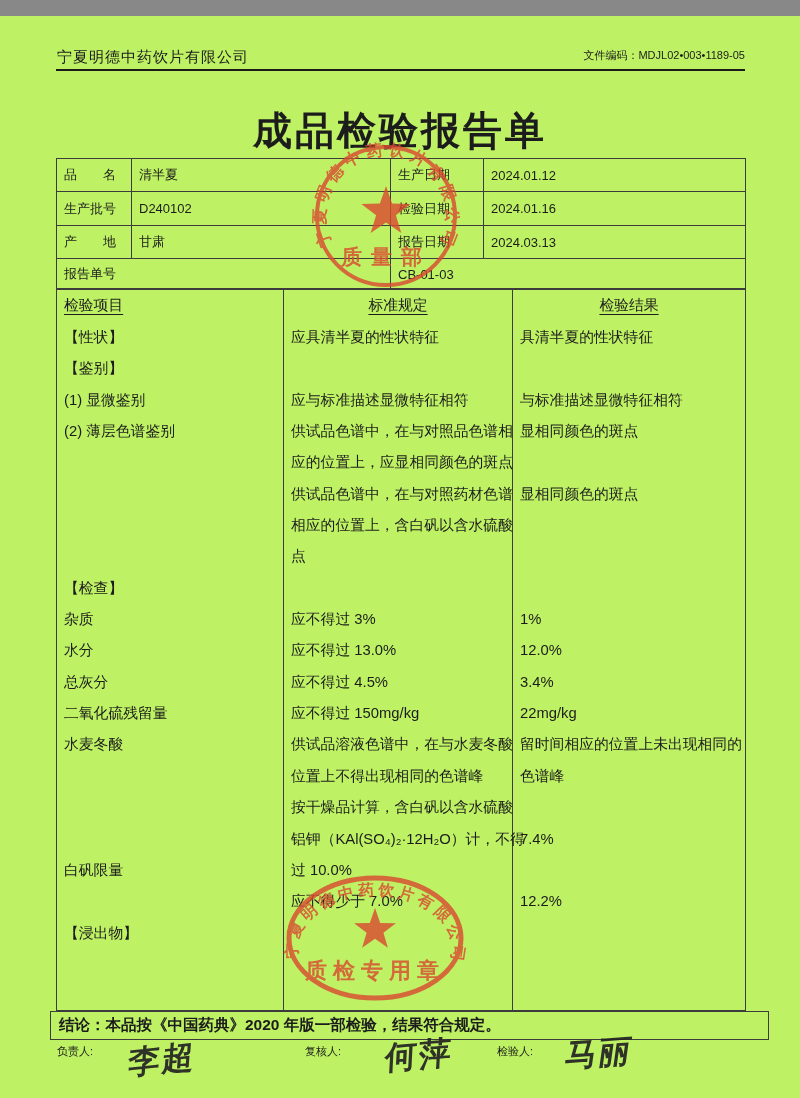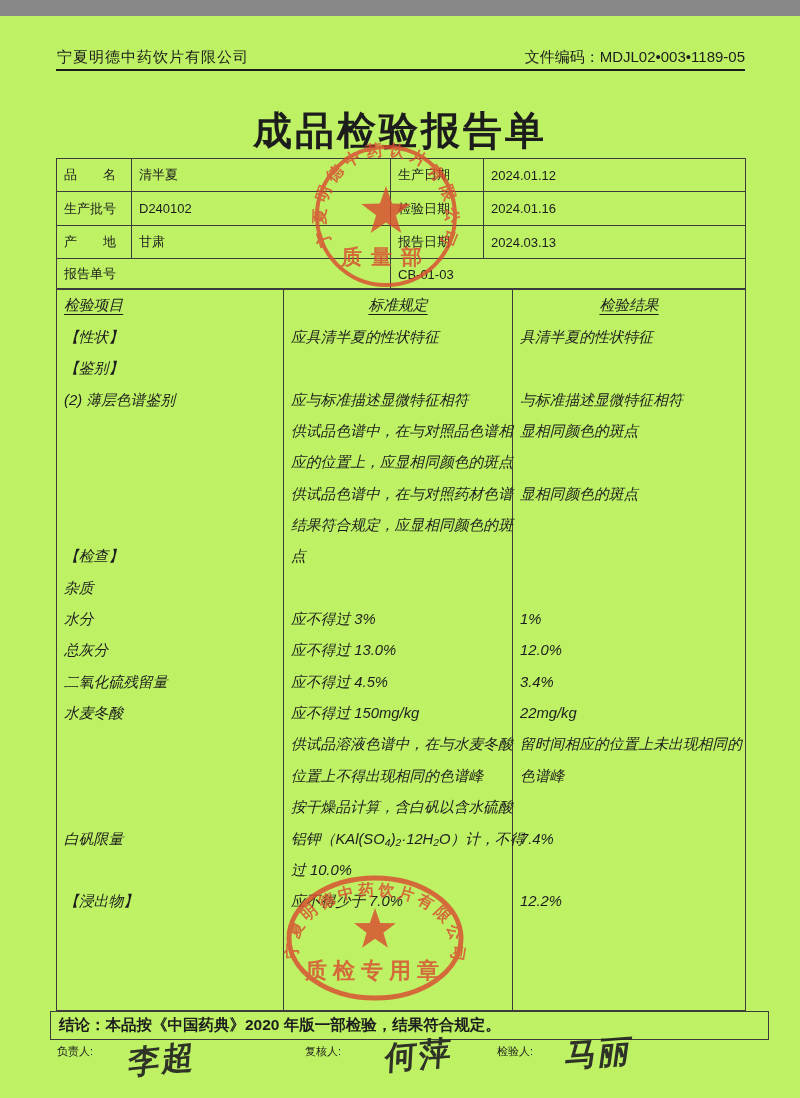--- a/index.html
+++ b/index.html
@@ -3,21 +3,21 @@
 <meta charset="utf-8">
 <style>
   html,body { margin:0; padding:0; background:#888; }
   .page {
     position:relative; width:800px; height:1098px; margin:16px auto;
     background:#bef264; overflow:hidden;
     font-family:"Liberation Sans", sans-serif; color:#1c1c1c;
   }
   
   .hdr-company { position:absolute; left:57px; top:32px; font-size:15px; letter-spacing:1px; }
-  .hdr-code    { position:absolute; right:55px; top:32px; font-size:15px; }
+  .hdr-code    { position:absolute; right:55px; top:32px; font-size:11px; }
   .hdr-rule    { position:absolute; left:56px; top:53px; width:689px; height:2px; background:#1b1b1b; }
   .doc-title   { position:absolute; left:0; top:88px; width:800px; text-align:center;
                  font-size:39px; font-weight:bold; letter-spacing:3px; }
   
   .info-table {
     position:absolute; left:56px; top:142px; width:688px;
     display:grid; grid-template-columns:75px 259px 93px 261px;
     grid-template-rows:33px 34px 33px 30px;
     border:1px solid #3c3c3c; box-sizing:content-box; font-size:13px;
   }
@@ -28,25 +28,25 @@
   .span2a { grid-column:1/3; }
   .span2b { grid-column:3/5; }
   
   .items-table {
     position:absolute; left:56px; top:272px; width:688px; height:721px;
     border:1px solid #3c3c3c; display:flex; font-size:14.8px;
   }
   .col { height:100%; border-right:1px solid #3c3c3c; box-sizing:border-box; overflow:visible; }
   .col:last-child { border-right:none; }
   .col-1 { width:227px; } .col-2 { width:229px; } .col-3 { width:232px; }
-  .col-head { height:33px; line-height:33px; white-space:nowrap;font-style:italic; }
+  .col-head { height:33px; line-height:33px; white-space:nowrap; }
   .col-head span { text-decoration:underline; text-underline-offset:4px; }
   .col-1 .col-head { padding-left:7px; text-align:left; }
   .col-2 .col-head, .col-3 .col-head { text-align:center; }
-  .line { height:31.35px; line-height:31.35px; padding-left:7px; white-space:nowrap;font-style:italic; }
+  .line { height:31.35px; line-height:31.35px; padding-left:7px; white-space:nowrap; }
   
   .conclusion-box {
     position:absolute; left:50px; top:995px; width:709px; height:27px;
     border:1px solid #3c3c3c; display:flex; align-items:center;
     padding-left:8px; font-size:15.5px; font-weight:bold; white-space:nowrap;
   }
   .sig-label { position:absolute; top:1028px; font-size:11px; }
   .sig-name  { position:absolute; font-size:32px; font-weight:bold; color:#222;
                transform:rotate(-5deg) skewX(-8deg); letter-spacing:2px; opacity:.92; }
   
@@ -83,20 +83,21 @@
     <div class="cell span2b last-col last-row">CB-01-03</div>
   </div>
 
   <div class="items-table">
     <div class="col col-1">
       <div class="col-head"><span>检验项目</span></div>
       <div>
 
       <div class="line">【性状】</div>
           <div class="line">【鉴别】</div>
+          <div class="line">(1) 显微鉴别</div>
           <div class="line">(2) 薄层色谱鉴别</div>
           <div class="line"></div>
           <div class="line"></div>
           <div class="line"></div>
           <div class="line"></div>
           <div class="line">【检查】</div>
           <div class="line">杂质</div>
           <div class="line">水分</div>
           <div class="line">总灰分</div>
           <div class="line">二氧化硫残留量</div>
@@ -112,21 +113,21 @@
     <div class="col col-2">
       <div class="col-head"><span>标准规定</span></div>
       <div>
 
       <div class="line">应具清半夏的性状特征</div>
           <div class="line"></div>
           <div class="line">应与标准描述显微特征相符</div>
           <div class="line">供试品色谱中，在与对照品色谱相</div>
           <div class="line">应的位置上，应显相同颜色的斑点</div>
           <div class="line">供试品色谱中，在与对照药材色谱</div>
-          <div class="line">结果符合规定，应显相同颜色的斑</div>
+          <div class="line">相应的位置上，含白矾以含水硫酸</div>
           <div class="line">点</div>
           <div class="line"></div>
           <div class="line">应不得过 3%</div>
           <div class="line">应不得过 13.0%</div>
           <div class="line">应不得过 4.5%</div>
           <div class="line">应不得过 150mg/kg</div>
           <div class="line">供试品溶液色谱中，在与水麦冬酸</div>
           <div class="line">位置上不得出现相同的色谱峰</div>
           <div class="line">按干燥品计算，含白矾以含水硫酸</div>
           <div class="line">铝钾（KAl(SO₄)₂·12H₂O）计，不得</div>

